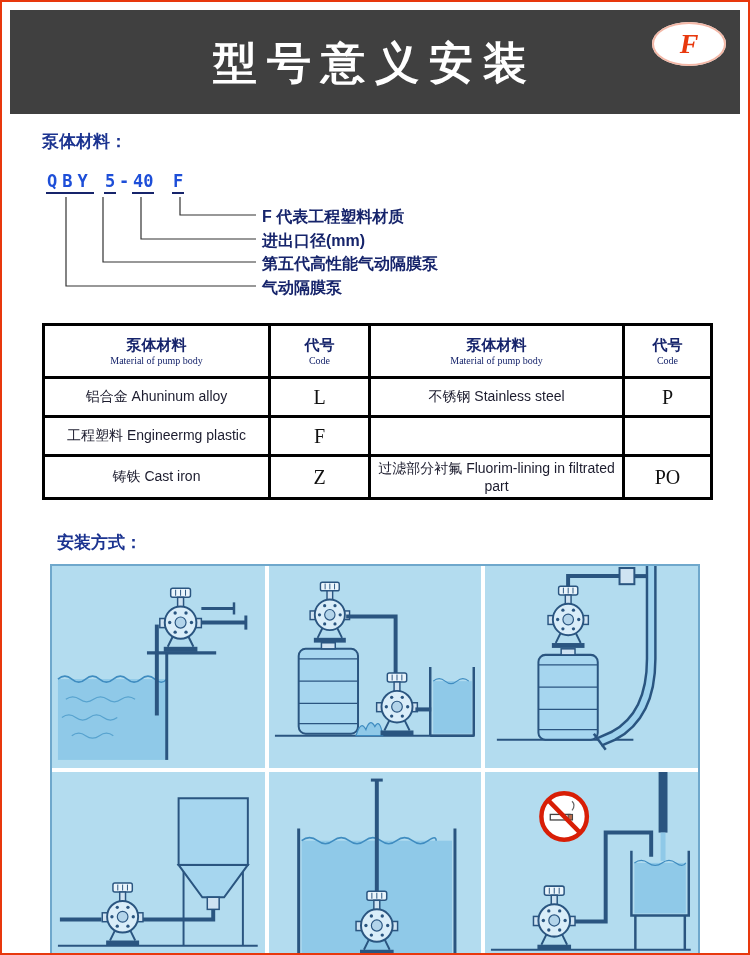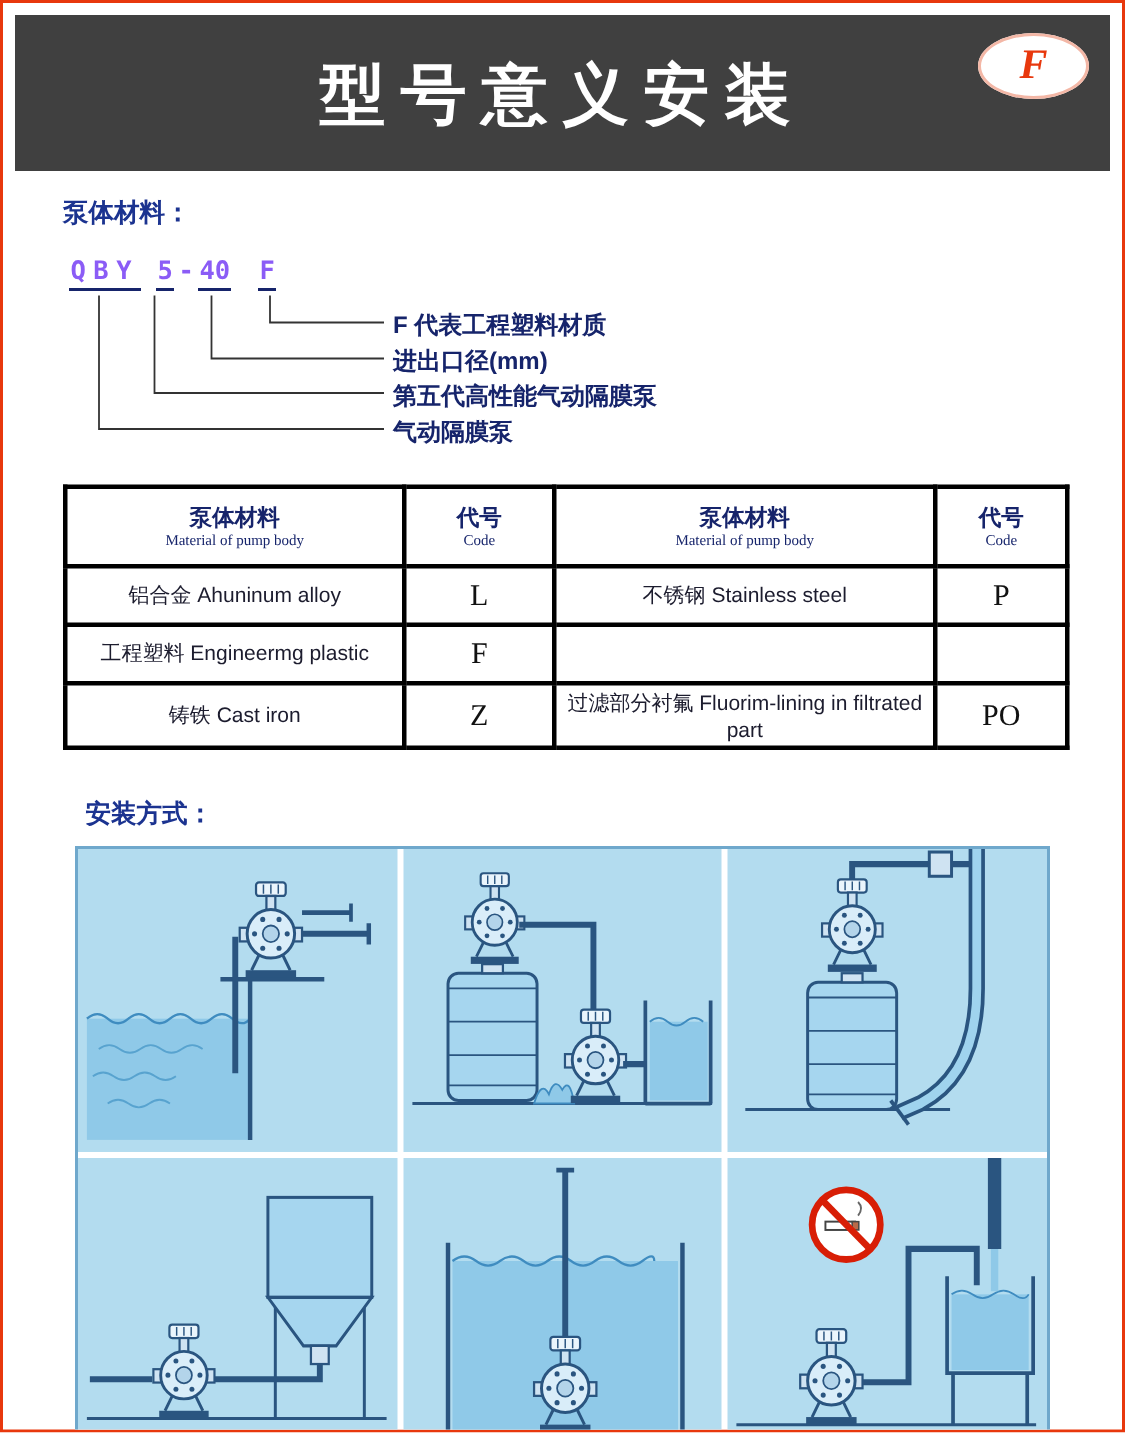--- a/index.html
+++ b/index.html
@@ -31,21 +31,21 @@
     margin:16px 0 0 40px;
   }
   .section-title.install { margin-left:55px; margin-top:31px; }
   
   .model-diagram { position:relative; height:142px; margin:14px 0 0 44px; }
   .model-diagram svg.lines { position:absolute; left:0; top:0; }
   .model-diagram polyline { fill:none; stroke:#333; stroke-width:1.2; }
   .code {
     position:absolute; top:4px;
     font-family:"DejaVu Sans Mono", monospace; font-weight:bold;
-    font-size:17px; color:#8b5cf6;
+    font-size:17px; color:#1d4ed8;
     border-bottom:2px solid #16246b; padding:0 1px 1px;
   }
   .code.nl { border-bottom:none; }
   .code.series { letter-spacing:5px; }
   .lbl {
     position:absolute; left:216px; font-size:16px; font-weight:bold; color:#16246b;
     white-space:nowrap;
   }
   
   table.mat-table {

